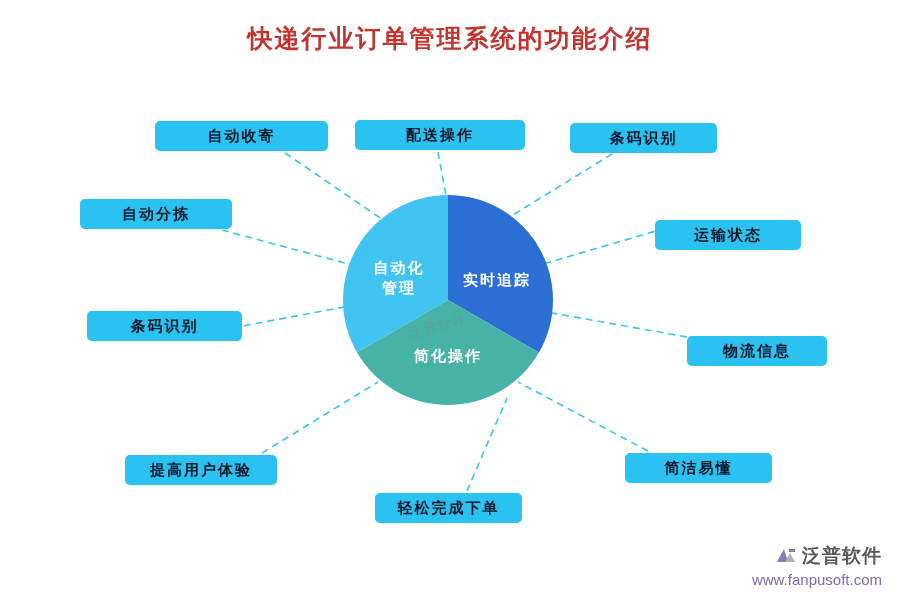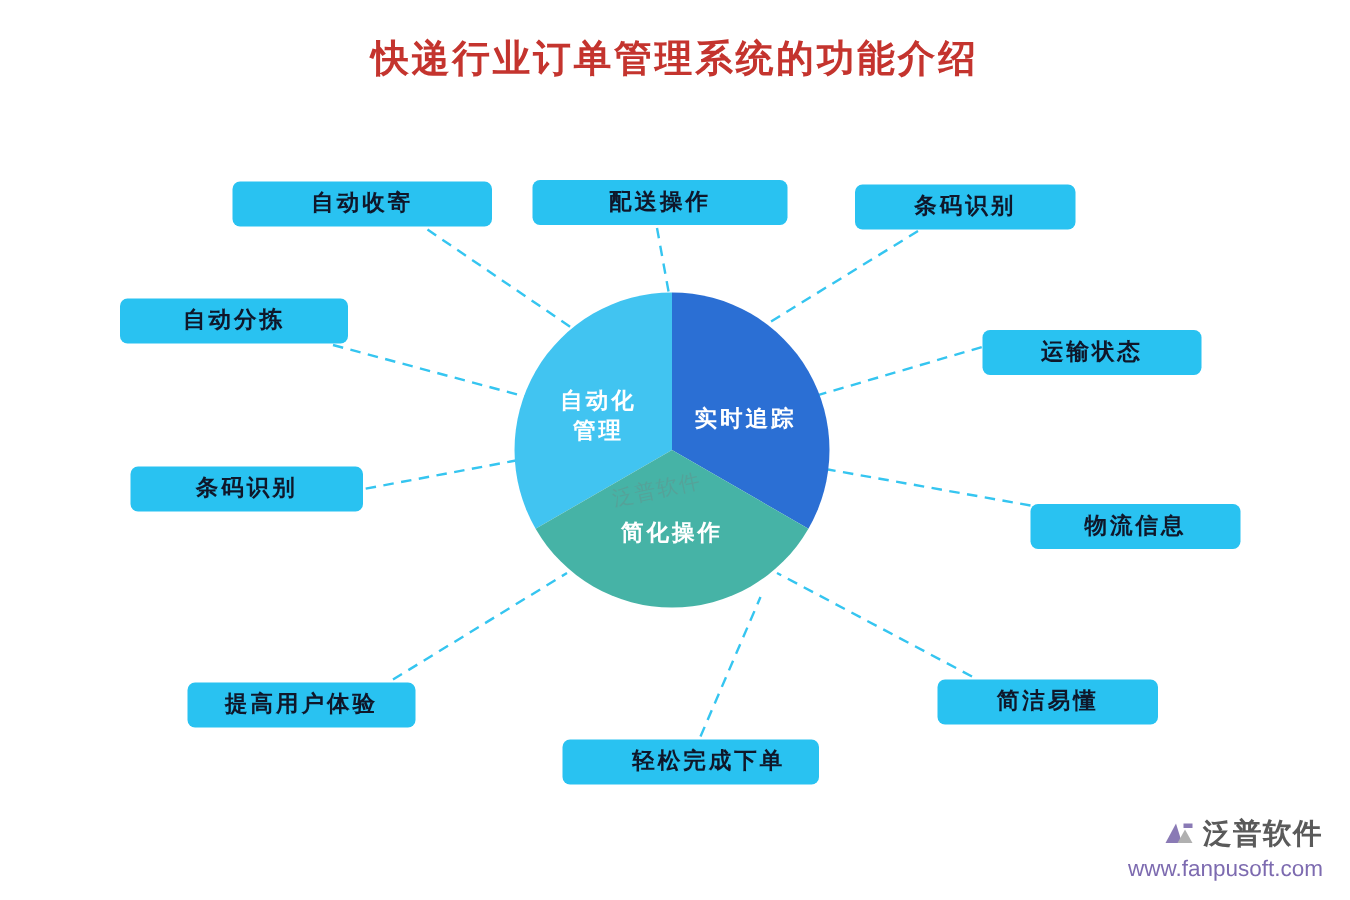--- a/index.html
+++ b/index.html
@@ -114,21 +114,21 @@
 
   <div class="tag" style="left:155px;top:121px;width:173px;">自动收寄</div>
   <div class="tag" style="left:355px;top:120px;width:170px;text-align:center;">配送操作</div>
   <div class="tag" style="left:570px;top:123px;width:147px;">条码识别</div>
   <div class="tag" style="left:80px;top:199px;width:152px;">自动分拣</div>
   <div class="tag" style="left:655px;top:197px;width:146px;margin-top:23px;">运输状态</div>
   <div class="tag" style="left:75px;top:311px;width:155px;margin-left:12px;">条码识别</div>
   <div class="tag" style="left:687px;top:336px;width:140px;">物流信息</div>
   <div class="tag" style="left:125px;top:455px;width:152px;">提高用户体验</div>
   <div class="tag" style="left:625px;top:453px;width:147px;">简洁易懂</div>
-  <div class="tag" style="left:375px;top:493px;width:147px;padding-left:24px;">轻松完成下单</div>
+  <div class="tag" style="left:375px;top:493px;width:147px;">轻松完成下单</div>
 
   <div class="footer">
     <div class="brand-row">
       <svg width="22" height="20">
         <polygon points="2,16 9,3 13,16" fill="#8a7ab5"></polygon>
         <polygon points="10,16 15,7 20,16" fill="#b0b0b0"></polygon>
         <rect x="14" y="3" width="6" height="3" fill="#8a7ab5"></rect>
       </svg>
       <span class="brand-name">泛普软件</span>
     </div>

